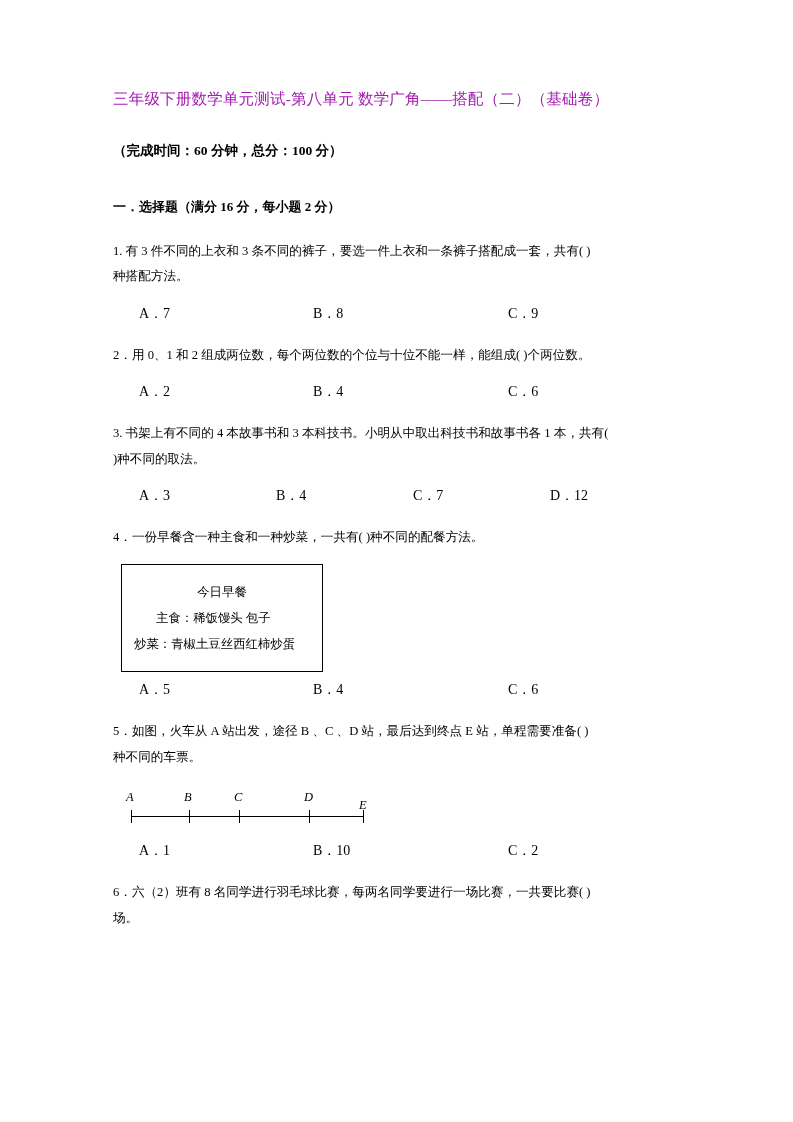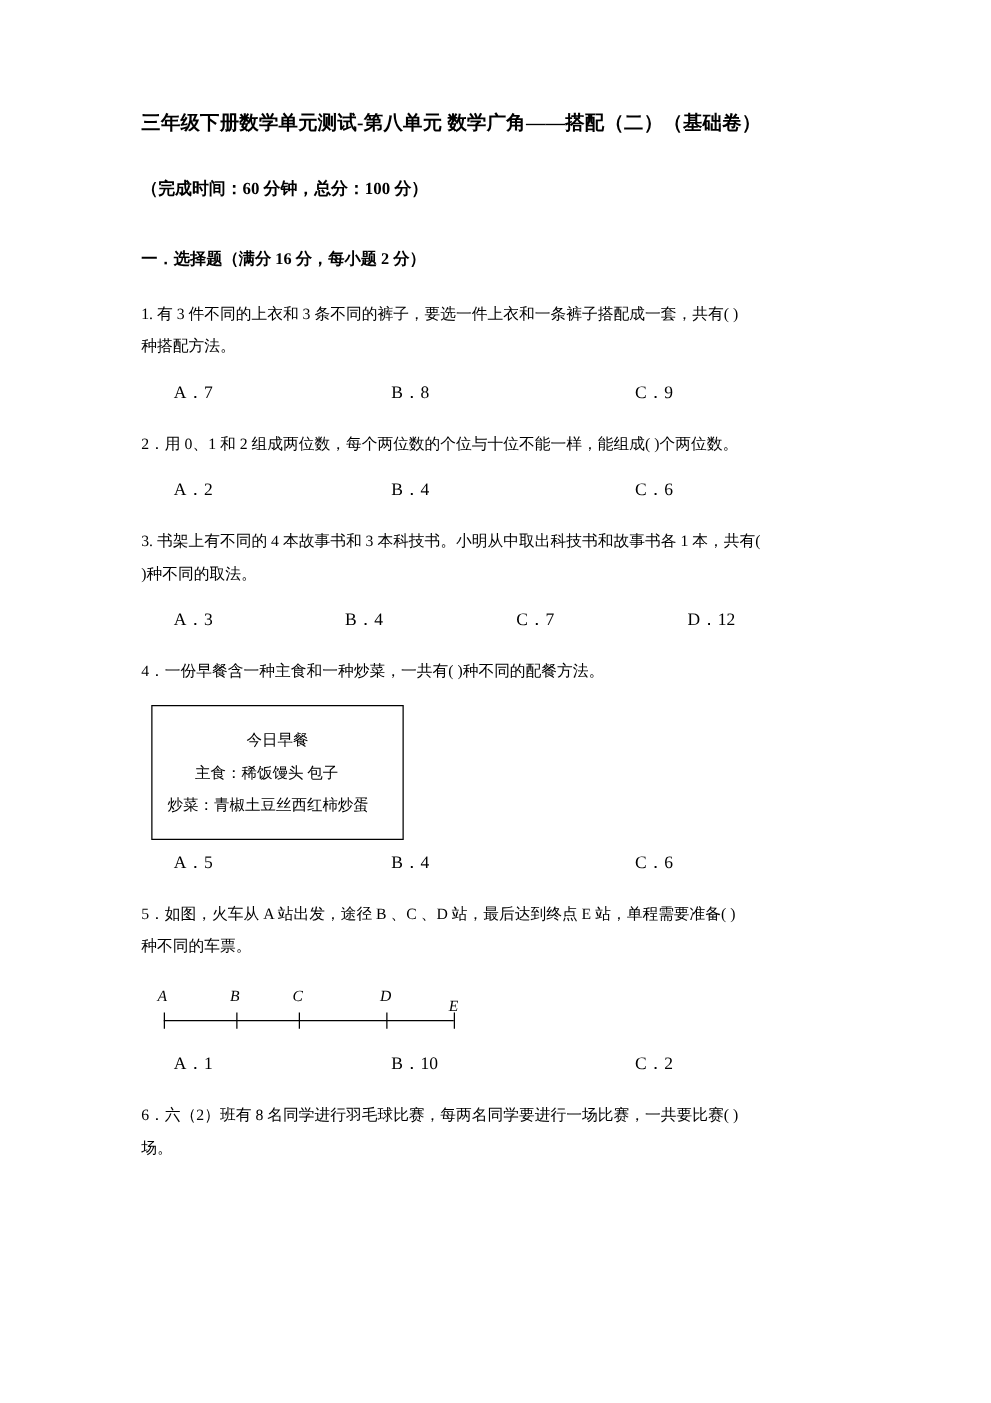--- a/index.html
+++ b/index.html
@@ -21,22 +21,22 @@
     box-sizing: border-box;
     padding: 0;
   }
   .content {
     position: absolute;
     left: 113px;
     top: 88px;
     width: 570px;
   }
   .doc-title {
-    color: #000000;
-    font-weight: bold;
+    color: #a21caf;
+    font-weight: normal;
     font-size: 15.5px;
     letter-spacing: 0.2px;
     line-height: 1.4;
     margin: 0 0 0 0;
     white-space: nowrap;
   }
   .subtitle {
     font-weight: bold;
     font-size: 13.5px;
     margin-top: 32px;
@@ -138,21 +138,21 @@
 <div class="page">
   <div class="content">
 
     <div class="doc-title">三年级下册数学单元测试-第八单元  数学广角——搭配（二）（基础卷）</div>
 
     <div class="subtitle">（完成时间：60 分钟，总分：100 分）</div>
 
     <div class="section-head">一．选择题（满分 16 分，每小题 2 分）</div>
 
     <div class="q q-first">1. 有 3 件不同的上衣和 3 条不同的裤子，要选一件上衣和一条裤子搭配成一套，共有(        )</div>
-    <div class="q" style="margin-top:4px;">种搭配方法。</div>
+    <div class="q" style="margin-top:4px;font-family:Liberation Mono, monospace;">种搭配方法。</div>
     <div class="opts">
       <span class="opt opt-a">A．7</span>
       <span class="opt opt-b">B．8</span>
       <span class="opt opt-c">C．9</span>
     </div>
 
     <div class="q">2．用 0、1 和 2 组成两位数，每个两位数的个位与十位不能一样，能组成(        )个两位数。</div>
     <div class="opts">
       <span class="opt opt-a">A．2</span>
       <span class="opt opt-b">B．4</span>

